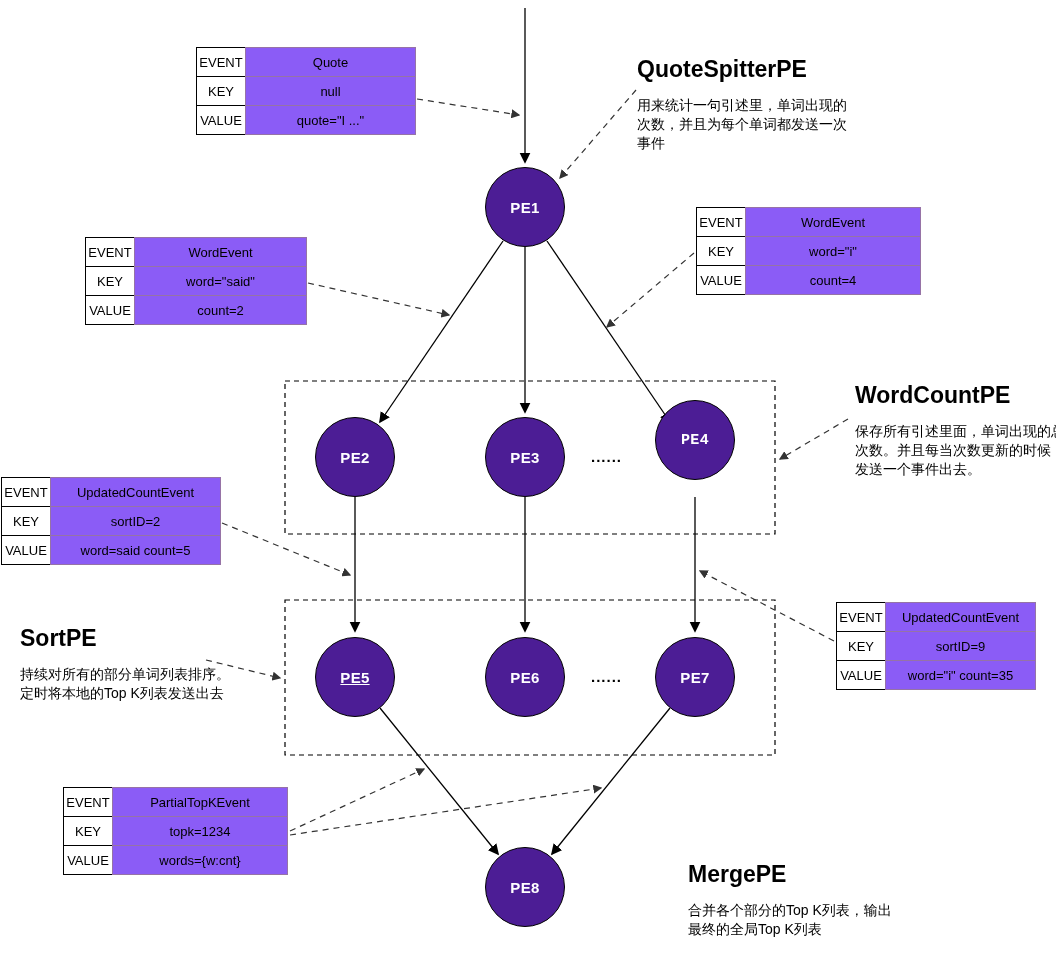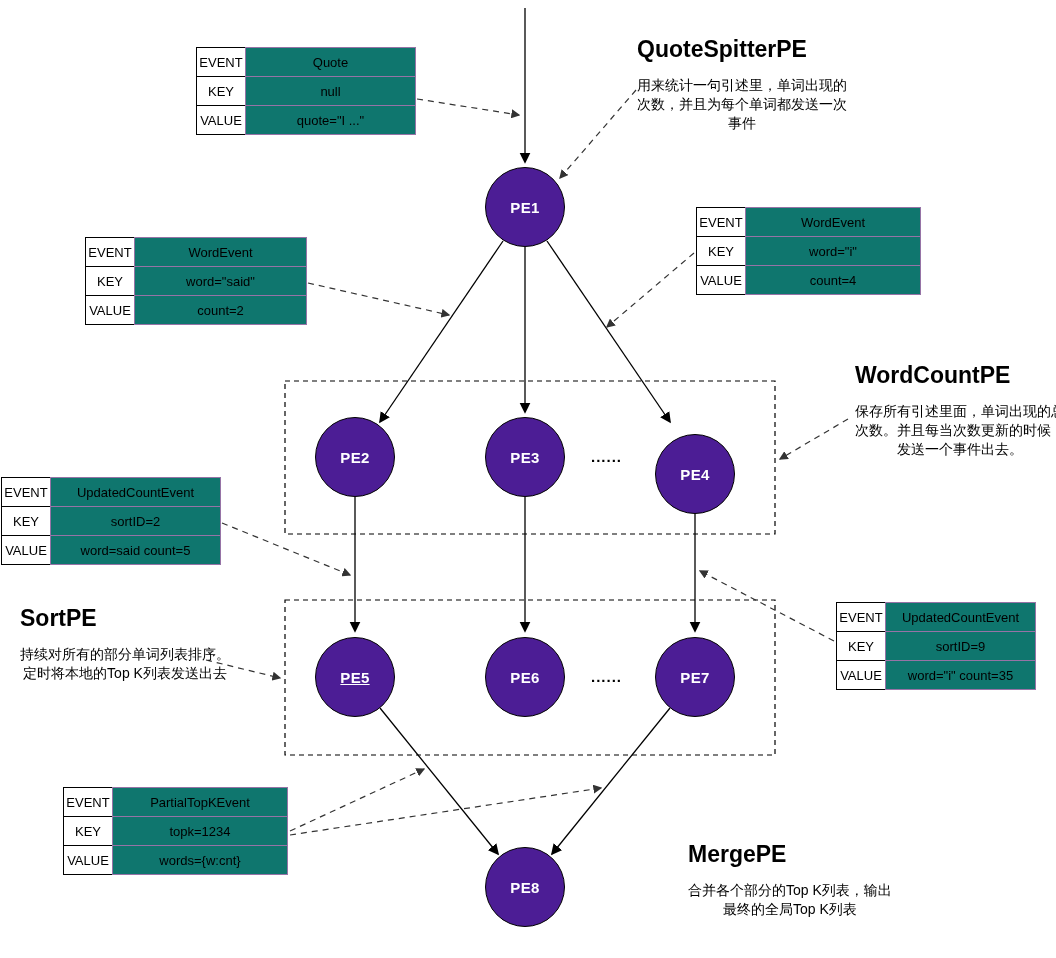--- a/index.html
+++ b/index.html
@@ -19,29 +19,29 @@
   
   .etable { position: absolute; }
   .trow { display: flex; height: 30px; }
   .trow + .trow { margin-top: -1px; }
   .lbl {
     width: 50px; background: #ffffff; border: 1px solid #000;
     display: flex; align-items: center; justify-content: center;
     font-size: 13px; flex: none;
   }
   .val {
-    flex: 1; background: #0f766e; border: 1px solid #9673a6; margin-left: -1px;
+    flex: 1; background: #8b5cf6; border: 1px solid #9673a6; margin-left: -1px;
     display: flex; align-items: center; justify-content: center;
     font-size: 13px;
   }
 
   
-  .ann { position: absolute; }
+  .ann { position: absolute; margin-top: 20px; }
   .ann-title { font-weight: bold; font-size: 23px; white-space: nowrap; }
-  .ann-body { margin-top: 13px; font-size: 14px; line-height: 19px; white-space: nowrap; text-align: center; }
+  .ann-body { margin-top: 13px; font-size: 14px; line-height: 19px; white-space: nowrap; }
 
   .dots { position: absolute; font-weight: bold; font-size: 15px; letter-spacing: 1px; }
 </style>
 </head>
 <body>
 
 <div class="canvas">
 
   <svg class="edges" viewBox="0 0 1056 958" xmlns="http://www.w3.org/2000/svg">
     <defs>
@@ -170,21 +170,21 @@
 
   <div class="pe" style="left:485px; top:167px;">
       <span>PE1</span>
     </div>
   <div class="pe" style="left:315px; top:417px;">
       <span>PE2</span>
     </div>
   <div class="pe" style="left:485px; top:417px;">
       <span>PE3</span>
     </div>
-  <div class="pe" style="left:655px; top:434px;">
+  <div class="pe" style="left:655px; top:400px;font-family:Liberation Mono, monospace;">
       <span>PE4</span>
     </div>
   <div class="pe" style="left:315px; top:637px;text-decoration:underline;">
       <span>PE5</span>
     </div>
   <div class="pe" style="left:485px; top:637px;">
       <span>PE6</span>
     </div>
   <div class="pe" style="left:655px; top:637px;">
       <span>PE7</span>

